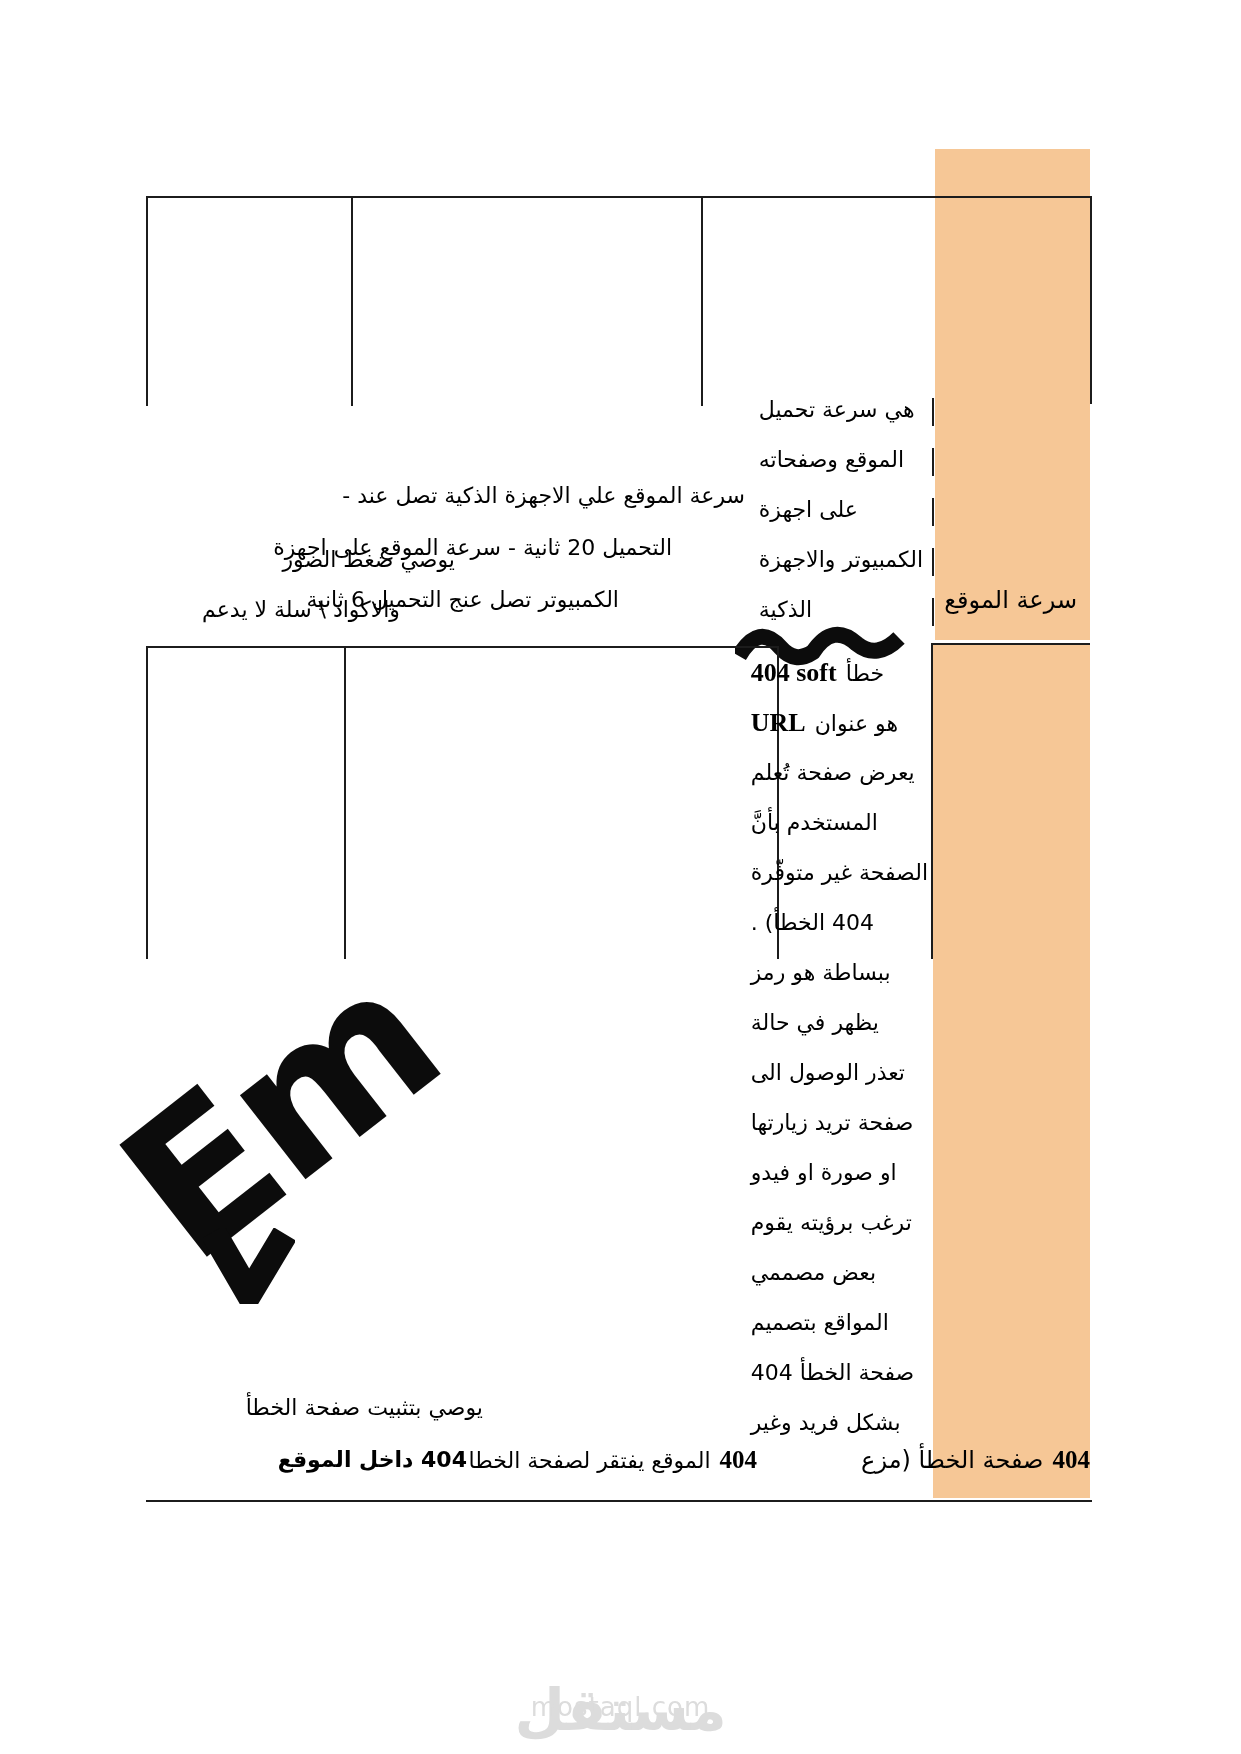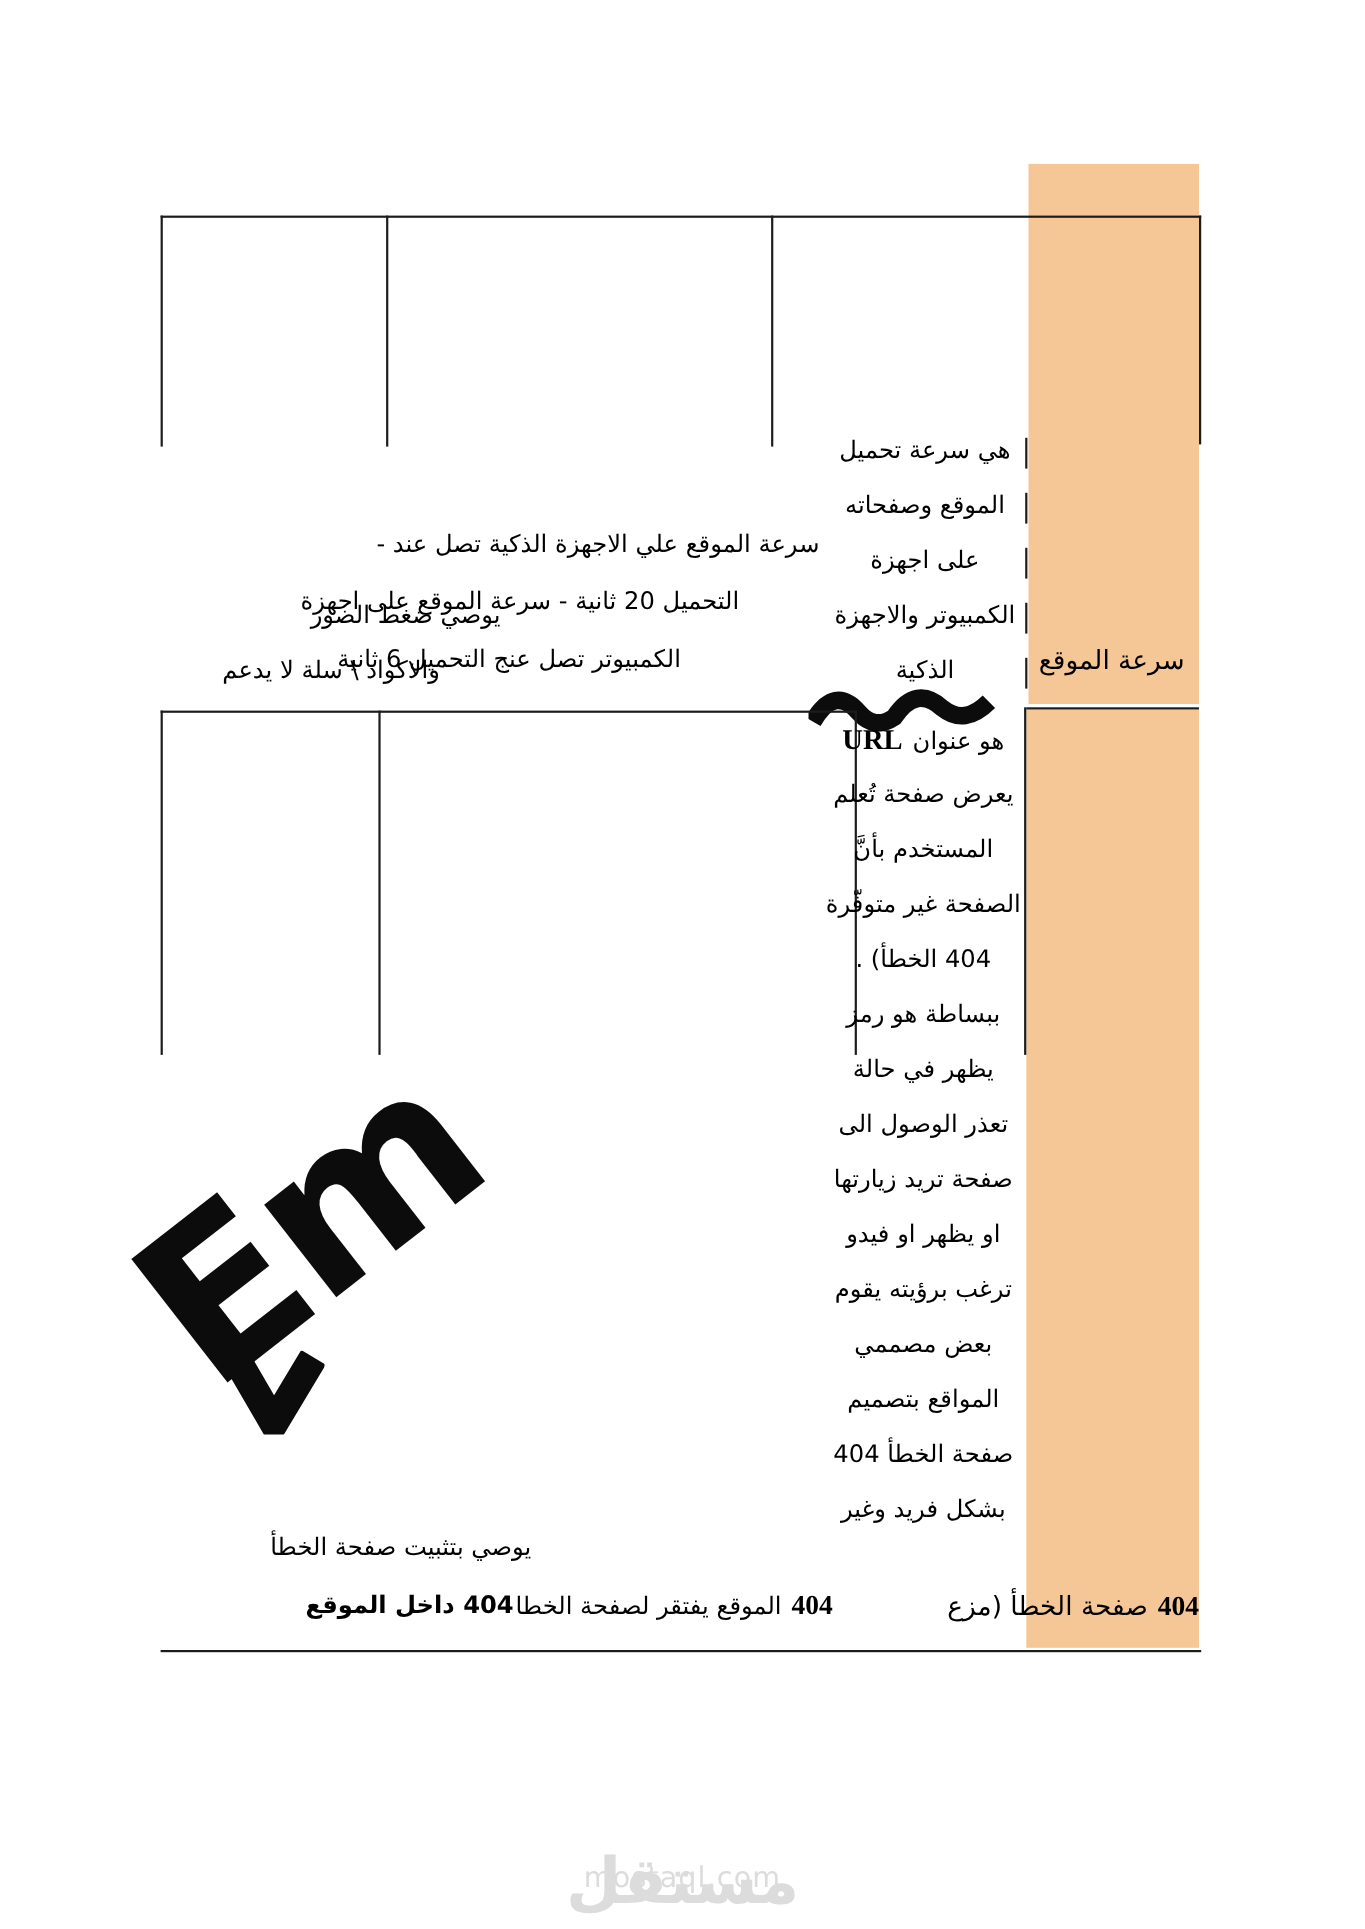--- a/index.html
+++ b/index.html
@@ -2,21 +2,21 @@
 <html><head>
 <meta charset="utf-8">
 <style>
   html,body{margin:0;padding:0;background:#fff;}
   .page{position:relative;width:1241px;height:1754px;background:#ffffff;overflow:hidden;
         font-family:"DejaVu Sans",sans-serif;color:#000;}
   .orange{position:absolute;background:#f6c796;z-index:1;}
   .bline{position:absolute;background:#1c1c1c;z-index:3;}
   .artext{position:absolute;direction:rtl;text-align:right;white-space:nowrap;z-index:5;
           font-size:22px;line-height:36px;}
-  .line-stack{position:absolute;direction:rtl;text-align:center;z-index:5;font-size:22px;}
+  .line-stack{position:absolute;direction:rtl;text-align:left;z-index:5;font-size:22px;}
   .line-stack > div{line-height:50px;white-space:nowrap;height:50px;}
   .label-text{font-size:24px;}
   .latin{font-family:"Liberation Serif",serif;font-weight:bold;font-size:26px;direction:ltr;unicode-bidi:embed;margin-right:9px;}
   .num{font-family:"Liberation Serif",serif;font-weight:bold;font-size:25px;direction:ltr;unicode-bidi:embed;}
   .after-num{margin-right:9px;}
   .em-mark{position:absolute;left:117px;top:1015px;font-size:195px;line-height:200px;
            font-weight:bold;letter-spacing:-6px;color:#0c0c0c;transform:rotate(-38deg);
            transform-origin:center center;z-index:2;font-family:"DejaVu Sans",sans-serif;}
   .shape{position:absolute;z-index:2;}
   .wm-ar{position:absolute;left:0;top:1628px;width:100%;text-align:center;direction:rtl;
@@ -70,30 +70,31 @@
     </div>
 
   <div class="artext" style="right:496px;top:478px;">سرعة الموقع علي الاجهزة الذكية تصل عند  -</div>
   <div class="artext" style="right:569px;top:530px;">التحميل 20 ثانية - سرعة الموقع على اجهزة</div>
   <div class="artext" style="right:622px;top:582px;">الكمبيوتر تصل عنج التحميل 6 ثانية</div>
 
   <div class="artext" style="right:786px;top:542px;">يوصي ضغط الصور</div>
   <div class="artext" style="right:841px;top:592px;">والاكواد \ سلة لا يدعم</div>
 
   <div class="line-stack" style="right:313px;top:648px;">
+    <div><span>خطأ</span><span class="latin">404 soft</span></div>
     <div><span>هو عنوان</span><span class="latin">URL</span></div>
   <div>يعرض صفحة تُعلم</div>
       <div>المستخدم بأنَّ</div>
       <div>الصفحة غير متوفّرة</div>
       <div>404 الخطأ) .</div>
       <div>ببساطة هو رمز</div>
       <div>يظهر في حالة</div>
       <div>تعذر الوصول الى</div>
       <div>صفحة تريد زيارتها</div>
-      <div>او يظهر او فيدو</div>
+      <div>او صورة او فيدو</div>
       <div>ترغب برؤيته يقوم</div>
       <div>بعض مصممي</div>
       <div>المواقع بتصميم</div>
       <div>صفحة الخطأ 404</div>
       <div>بشكل فريد وغير</div>
     </div>
 
   <div class="artext label-text" style="right:151px;top:1442px;"><span class="num">404</span><span class="after-num">صفحة الخطأ (مزع</span></div>
 
   <div class="artext" style="right:484px;top:1442px;margin-left:44px;"><span class="num">404</span><span class="after-num">الموقع يفتقر لصفحة الخطا</span></div>

